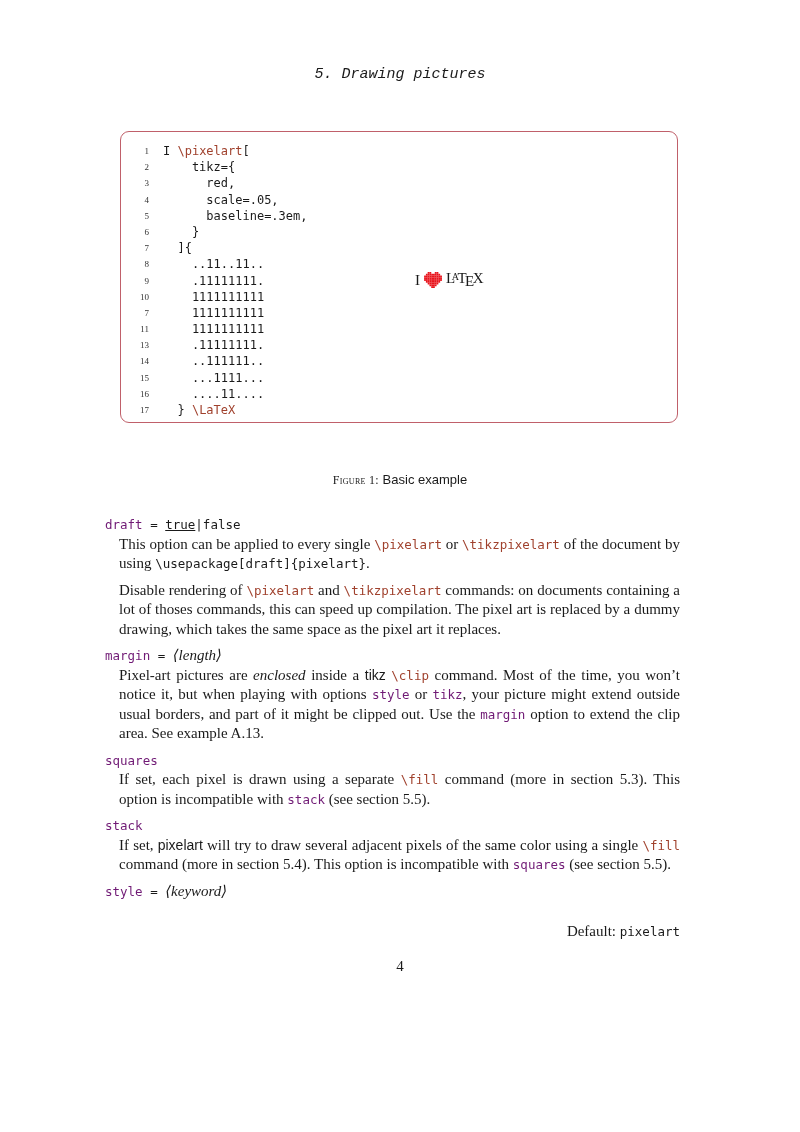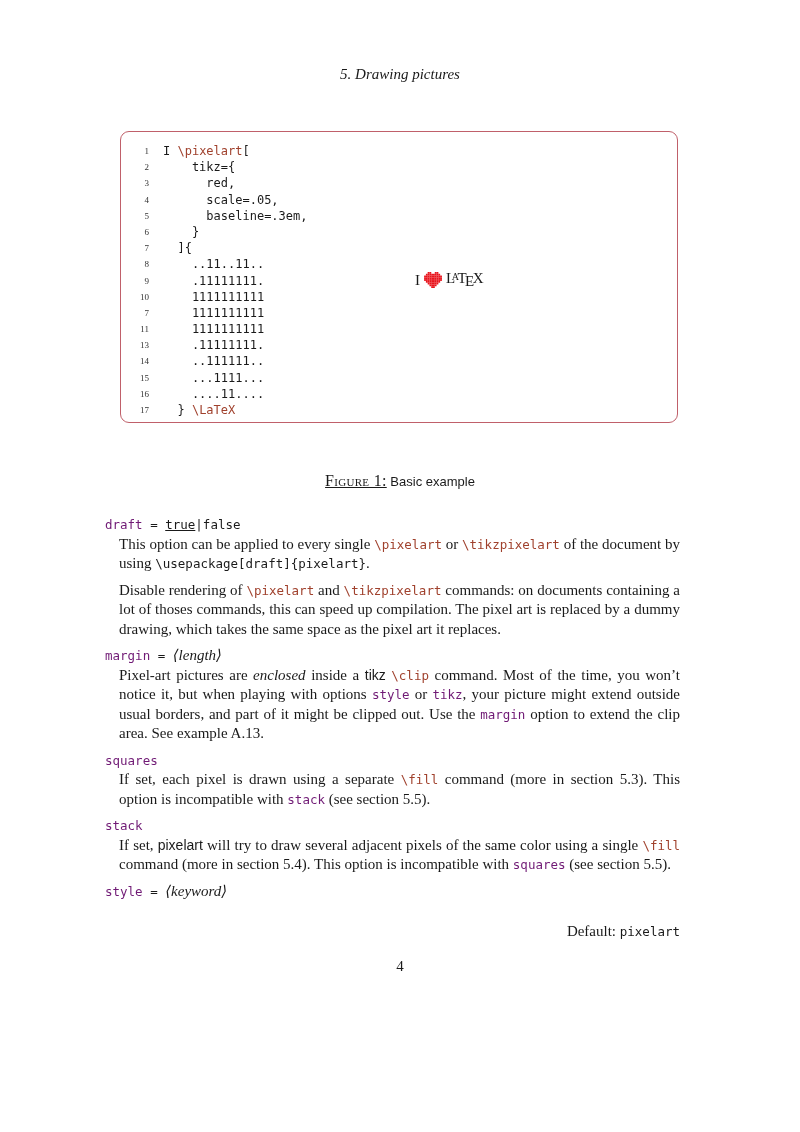--- a/index.html
+++ b/index.html
@@ -1,34 +1,34 @@
 <!DOCTYPE html>
 <html><head>
 <meta charset="utf-8">
 <style>
   html, body { margin: 0; padding: 0; background: #ffffff; }
   body { width: 800px; height: 1132px; position: relative; overflow: hidden;
          font-family: "Liberation Serif", "DejaVu Serif", serif; color: #1a1a1a; }
   .running-head { position: absolute; top: 66px; left: 0; width: 800px; text-align: center;
-         font-style: italic; font-size: 15px; }
+         font-style: italic; font-size: 15px; font-family: Liberation Mono, monospace; }
   .example-box { position: absolute; left: 120px; top: 131px; width: 558px; height: 292px;
          border: 1px solid #c0606a; border-radius: 9px; box-sizing: border-box; }
   .code { position: absolute; left: 14px; top: 11px; font-family: "DejaVu Sans Mono", "Liberation Mono", monospace;
           font-size: 12px; }
   .code-line { height: 16.2px; line-height: 16.2px; white-space: pre; display: flex; }
   .ln { width: 14px; text-align: right; font-family: "Liberation Serif", serif; font-size: 9px; color: #333; margin-right: 14px; }
   .kw { color: #a0412d; }
   .rendered { position: absolute; left: 294px; top: 138px; font-size: 15px; display: flex; align-items: center; gap: 4px; }
   .heart { width: 18px; height: 16px; }
   .latex-logo { font-family: "Liberation Serif", serif; font-size: 15px; letter-spacing: -0.5px; }
   .latex-logo .a { font-size: 10px; vertical-align: 3px; margin-left: -3px; margin-right: -1px; }
   .latex-logo .e { vertical-align: -3px; margin-left: -1px; margin-right: -1px; }
   .caption { position: absolute; top: 472px; left: 0; width: 800px; text-align: center; font-size: 13px;
              font-family: "Liberation Sans", "DejaVu Sans", sans-serif; }
-  .caption .sc { font-family: "Liberation Serif", serif; font-variant: small-caps; font-size: 16px; letter-spacing: 0.3px; text-decoration: underline; }
+  .caption .sc { font-family: "Liberation Serif", serif; font-variant: small-caps; font-size: 12px; letter-spacing: 0.3px; }
   .content { position: absolute; left: 105px; top: 515px; width: 575px; font-size: 15px; line-height: 19.5px; }
   .mono { font-family: "DejaVu Sans Mono", "Liberation Mono", monospace; font-size: 12.5px; }
   .opt { color: #701a75; }
   .cmd { color: #a0412d; }
   .sans { font-family: "Liberation Sans", "DejaVu Sans", sans-serif; font-size: 14px; }
   .entry-head { margin: 0; }
   .entry-body { margin-left: 14px; text-align: justify; }
   .entry-body p { margin: 0 0 7px 0; }
   .entry { margin-bottom: 6px; }
   .underline { text-decoration: underline; }

